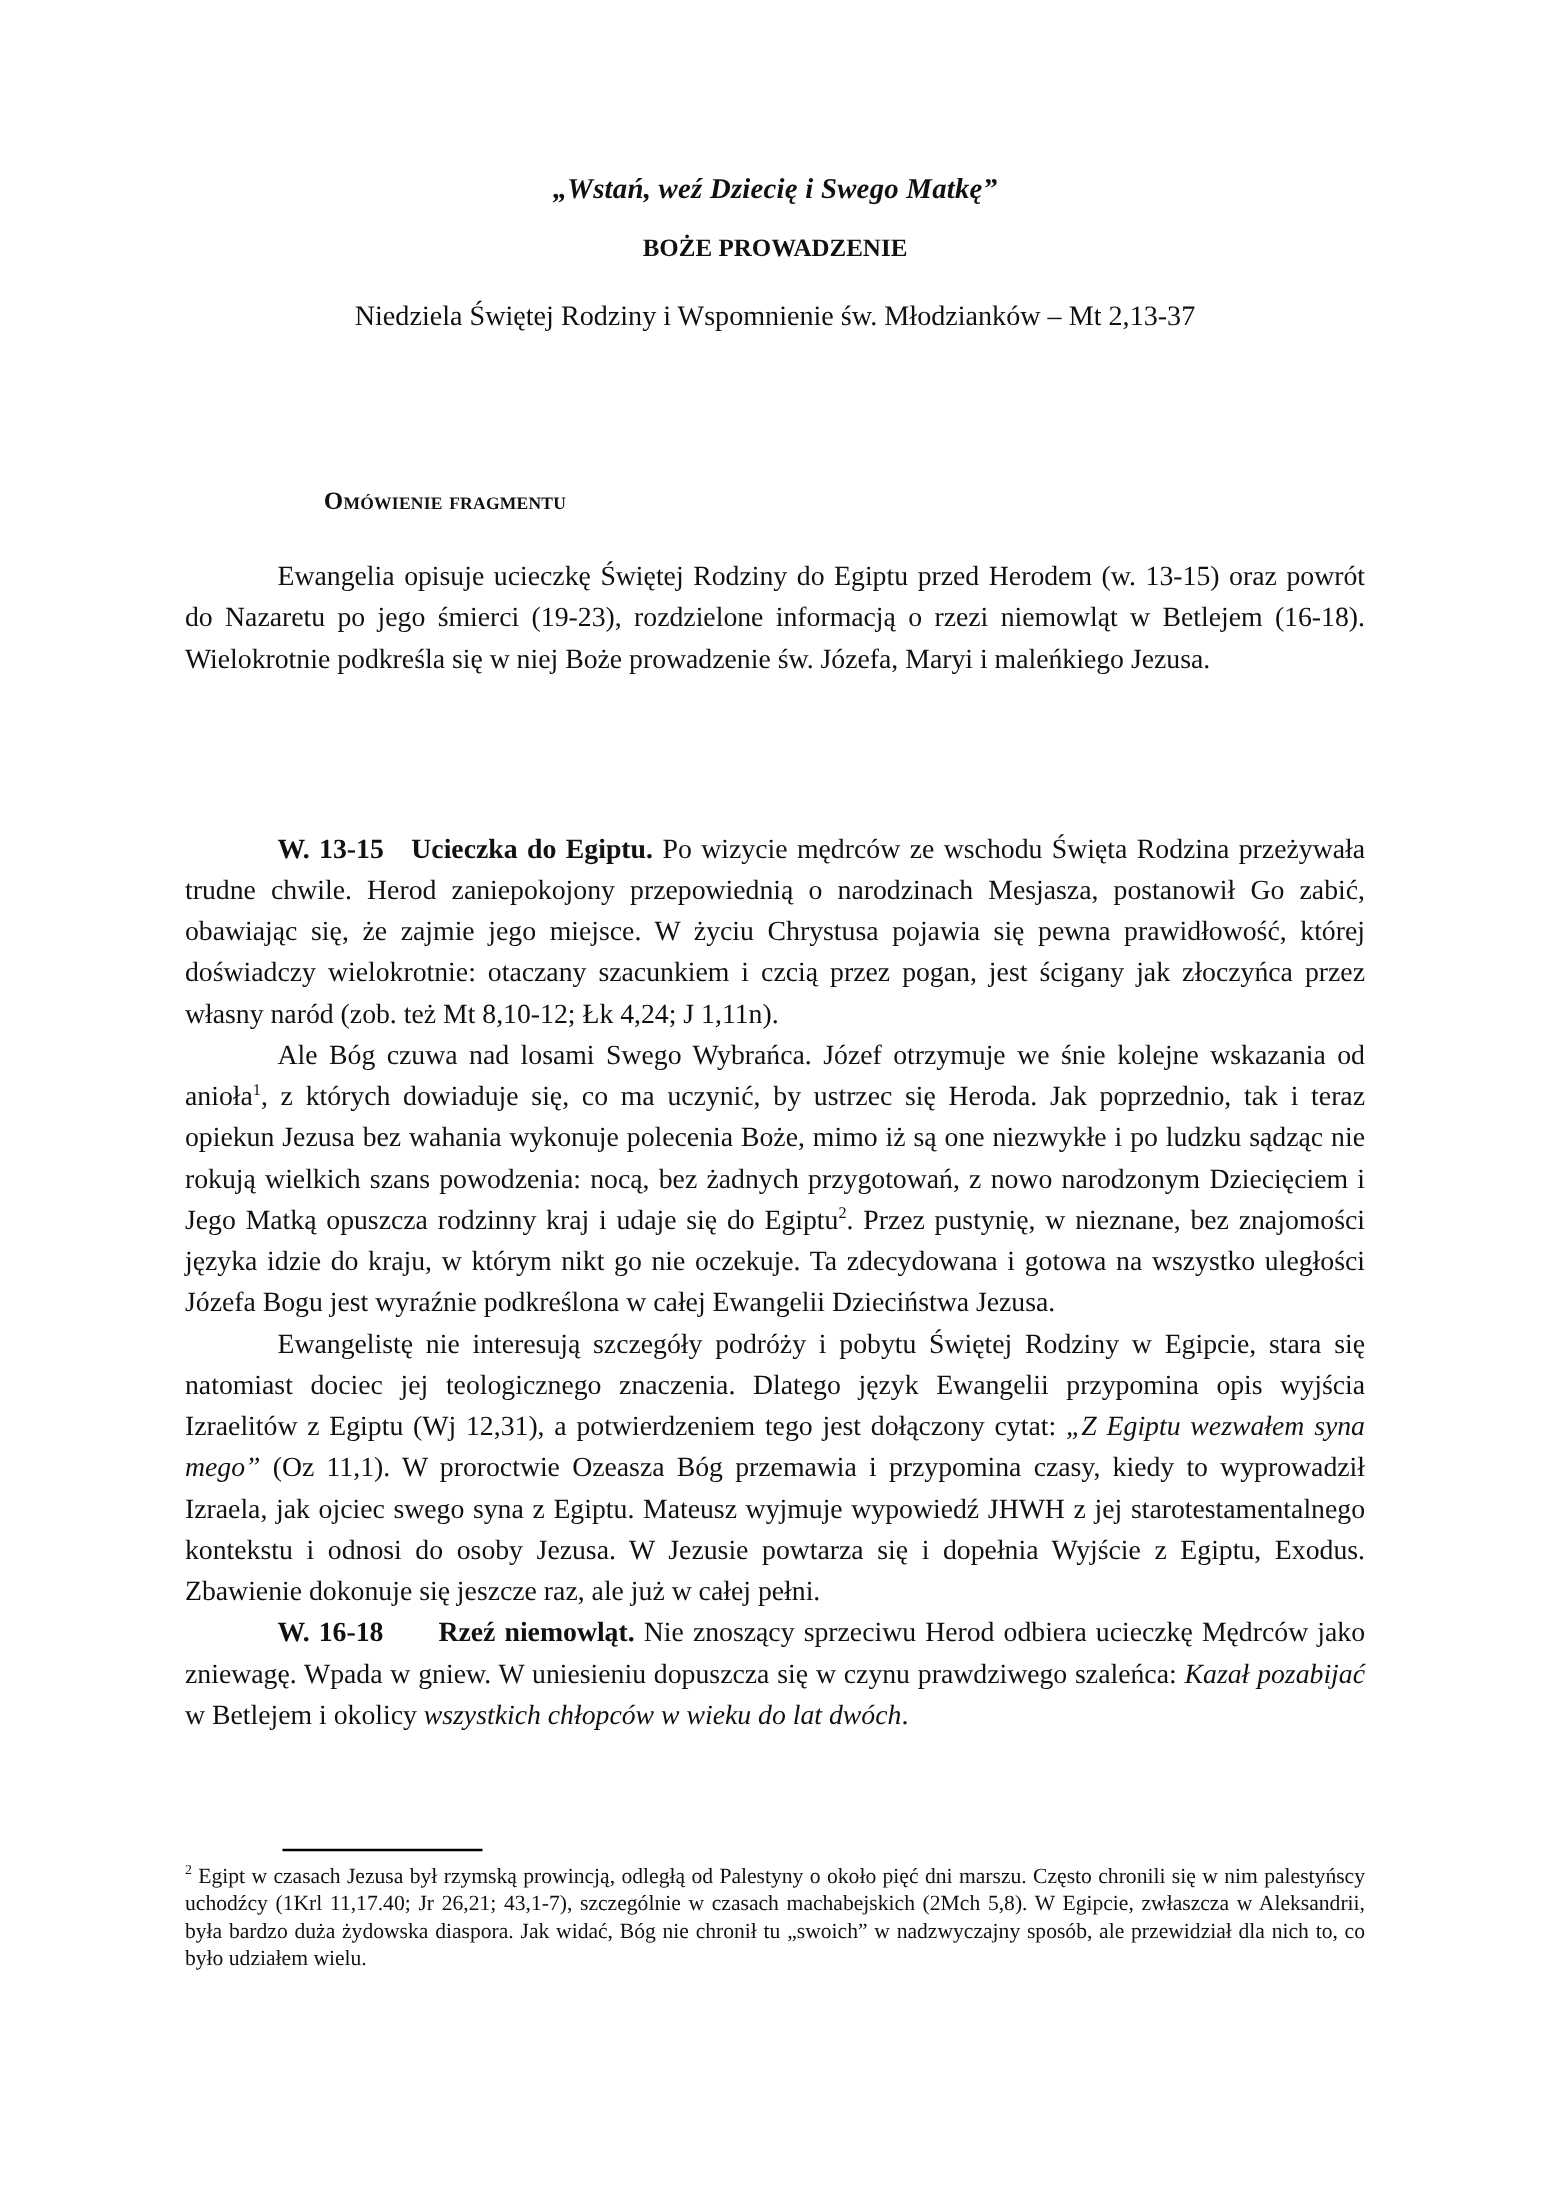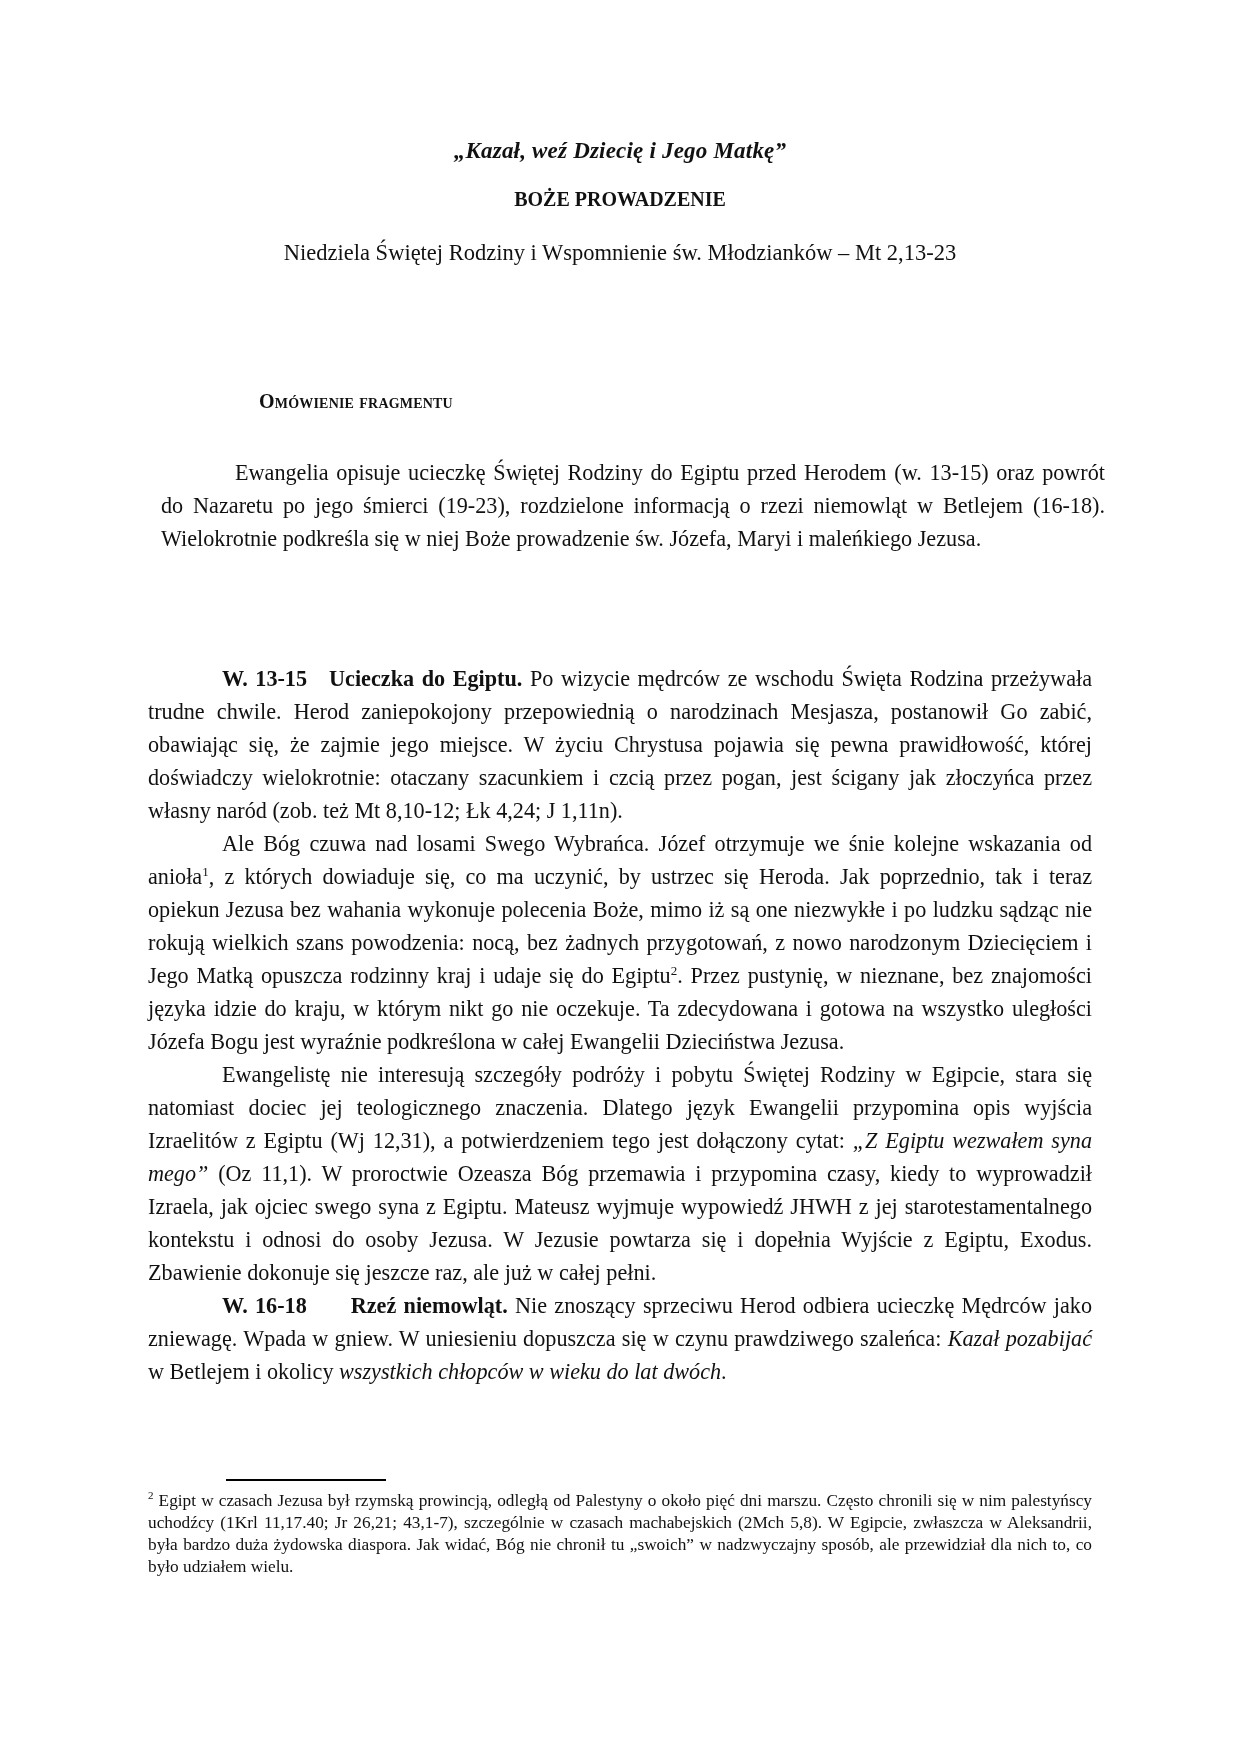--- a/index.html
+++ b/index.html
@@ -10,39 +10,39 @@
          font-style: italic; font-weight: bold; font-size: 23px; letter-spacing: 0.2px; }
   .title-main { position: absolute; top: 188px; left: 0; width: 944px; text-align: center;
          font-weight: bold; font-size: 20px; }
   .title-sub { position: absolute; top: 240px; left: 0; width: 944px; text-align: center;
          font-size: 22.5px; }
   .section-heading { position: absolute; top: 390px; left: 72px; font-weight: bold;
          font-variant: small-caps; font-size: 20px; letter-spacing: 0.2px; margin-left: 39px; }
   .body-text { position: absolute; left: 0; width: 944px; font-size: 22.2px; line-height: 33px;
          text-align: justify; }
   .body-text p { margin: 0; text-indent: 74px; }
-  .intro { top: 456px; margin-left: 13px; }
+  .intro { top: 444px; }
   .main { top: 662px; }
   .vref { font-weight: bold; }
   .vgap { display: inline-block; width: 22px; }
   sup { font-size: 13px; line-height: 0; vertical-align: super; }
   .footnote-rule { position: absolute; top: 1479px; left: 78px; width: 160px; height: 2px; background: #000; }
   .footnotes { position: absolute; top: 1490px; left: 0; width: 944px; font-size: 17.3px;
          line-height: 22px; text-align: justify; }
   .footnotes p { margin: 0; }
   .footnotes sup { font-size: 11px; }
 </style>
 </head>
 <body>
 
 <div class="page">
 
-  <div class="title-quote">„Kazał, weź Dziecię i Jego Matkę”</div>
+  <div class="title-quote">„Wstań, weź Dziecię i Swego Matkę”</div>
   <div class="title-main">BOŻE PROWADZENIE</div>
-  <div class="title-sub">Niedziela Świętej Rodziny i Wspomnienie św. Młodzianków – Mt 2,13-23</div>
+  <div class="title-sub">Niedziela Świętej Rodziny i Wspomnienie św. Młodzianków – Mt 2,13-37</div>
 
   <div class="section-heading">Omówienie fragmentu</div>
 
   <div class="body-text intro">
     <p>Ewangelia opisuje ucieczkę Świętej Rodziny do Egiptu przed Herodem (w. 13-15) oraz powrót do Nazaretu po jego śmierci (19-23), rozdzielone informacją o rzezi niemowląt w Betlejem (16-18). Wielokrotnie podkreśla się w niej Boże prowadzenie św. Józefa, Maryi i maleńkiego Jezusa.</p>
   </div>
 
   <div class="body-text main">
     <p><span class="vref">W. 13-15</span><span class="vgap"></span><span class="vref">Ucieczka do Egiptu.</span> <span>Po wizycie mędrców ze wschodu Święta Rodzina przeżywała trudne chwile. Herod zaniepokojony przepowiednią o narodzinach Mesjasza, postanowił Go zabić, obawiając się, że zajmie jego miejsce. W życiu Chrystusa pojawia się pewna prawidłowość, której doświadczy wielokrotnie: otaczany szacunkiem i czcią przez pogan, jest ścigany jak złoczyńca przez własny naród (zob. też Mt 8,10-12; Łk 4,24; J 1,11n).</span></p>
     <p><span>Ale Bóg czuwa nad losami Swego Wybrańca. Józef otrzymuje we śnie kolejne wskazania od anioła</span><sup>1</sup><span>, z których dowiaduje się, co ma uczynić, by ustrzec się Heroda. Jak poprzednio, tak i teraz opiekun Jezusa bez wahania wykonuje polecenia Boże, mimo iż są one niezwykłe i po ludzku sądząc nie rokują wielkich szans powodzenia: nocą, bez żadnych przygotowań, z nowo narodzonym Dziecięciem i Jego Matką opuszcza rodzinny kraj i udaje się do Egiptu</span><sup>2</sup><span>. Przez pustynię, w nieznane, bez znajomości języka idzie do kraju, w którym nikt go nie oczekuje. Ta zdecydowana i gotowa na wszystko uległości Józefa Bogu jest wyraźnie podkreślona w całej Ewangelii Dzieciństwa Jezusa.</span></p>

